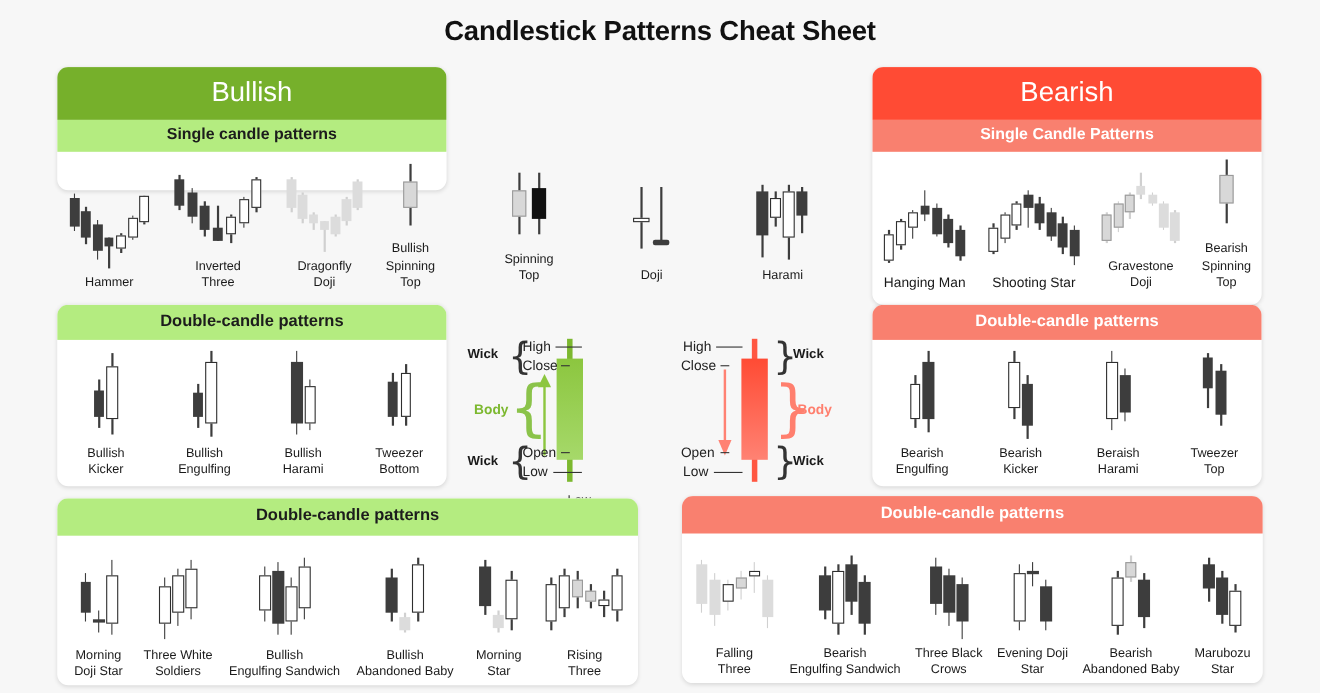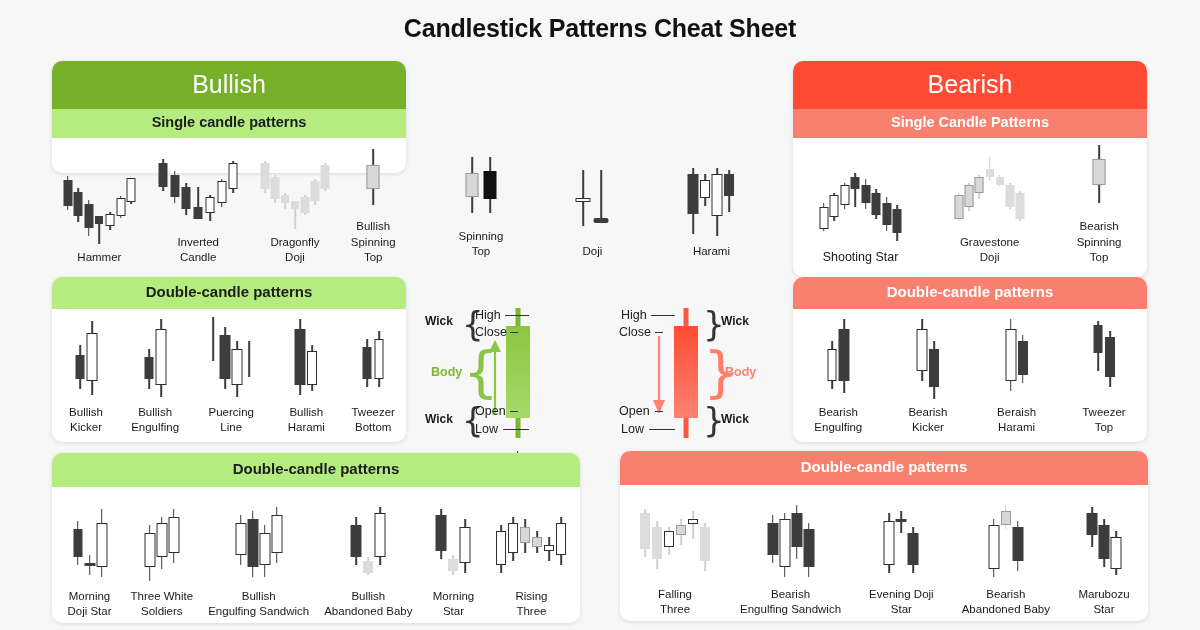--- a/index.html
+++ b/index.html
@@ -148,21 +148,21 @@
         <div class="cs" style="height:72px;">
             <i style="top:22px;height:28px;"></i>
             <b class="body-w" style="top:24px;width:9px;height:22px;"></b>
           </div>
         <div class="cs" style="height:72px;">
             <i style="top:4px;height:32px;"></i>
             <b class="body-w" style="top:6px;width:9px;height:26px;"></b>
           </div>
       </div>
       <div class="lbl">Inverted
-Candle</div>
+Three</div>
     </div>
 
     <div class="pat">
       <div class="glyph" style="height:72px; width:70px;">
         <div class="cs" style="height:72px;">
             <i class="wick-g" style="top:4px;height:32px;"></i>
             <b class="body-g" style="top:6px;width:9px;height:26px;"></b>
           </div>
         <div class="cs" style="height:72px;">
             <i class="wick-g" style="top:18px;height:28px;"></i>
@@ -235,40 +235,20 @@
           </div>
         <div class="cs" style="height:82px;">
             <i style="top:2px;height:78px;"></i>
             <b class="body-w" style="top:12px;width:11px;height:56px;"></b>
           </div>
       </div>
       <div class="lbl">Bullish
 Engulfing</div>
     </div>
 
-    <div class="pat">
-      <div class="glyph" style="height:82px; width:60px;">
-        <div class="cs" style="height:82px;">
-            <i style="top:0px;height:44px;"></i>
-          </div>
-        <div class="cs" style="height:82px;">
-            <i style="top:10px;height:62px;"></i>
-            <b class="body-d" style="top:18px;width:11px;height:44px;"></b>
-          </div>
-        <div class="cs" style="height:82px;">
-            <i style="top:24px;height:56px;"></i>
-            <b class="body-w" style="top:32px;width:11px;height:36px;"></b>
-          </div>
-        <div class="cs" style="height:82px;">
-            <i style="top:24px;height:36px;"></i>
-          </div>
-      </div>
-      <div class="lbl">Puercing
-Line</div>
-    </div>
 
     <div class="pat">
       <div class="glyph" style="height:82px; width:46px;">
         <div class="cs" style="height:82px;">
             <i style="top:2px;height:76px;"></i>
             <b class="body-d" style="top:12px;width:11px;height:56px;"></b>
           </div>
         <div class="cs" style="height:82px;">
             <i style="top:28px;height:46px;"></i>
             <b class="body-w" style="top:34px;width:10px;height:34px;"></b>
@@ -412,20 +392,53 @@
 
   <div class="stray-low" style="left:516px; top:449px;">Low</div>
 
   <div class="card" style="left:793px; top:61px; width:354px; height:216px;">
     <div class="hdr-main red">Bearish</div>
     <div class="hdr-sub red">Single Candle Patterns</div>
   </div>
 
   <div class="row" style="position:absolute; left:793px; top:146px; width:354px; height:120px;">
 
+    <div class="pat">
+      <div class="glyph" style="height:72px; width:76px;">
+        <div class="cs" style="height:72px;">
+            <i style="top:38px;height:30px;"></i>
+            <b class="body-w" style="top:42px;width:9px;height:24px;"></b>
+          </div>
+        <div class="cs" style="height:72px;">
+            <i style="top:28px;height:28px;"></i>
+            <b class="body-w" style="top:30px;width:9px;height:22px;"></b>
+          </div>
+        <div class="cs" style="height:72px;">
+            <i style="top:20px;height:26px;"></i>
+            <b class="body-w" style="top:22px;width:9px;height:14px;"></b>
+          </div>
+        <div class="cs" style="height:72px;">
+            <i style="top:2px;height:28px;"></i>
+            <b class="body-d" style="top:16px;width:8px;height:8px;"></b>
+          </div>
+        <div class="cs" style="height:72px;">
+            <i style="top:14px;height:30px;"></i>
+            <b class="body-d" style="top:18px;width:9px;height:24px;"></b>
+          </div>
+        <div class="cs" style="height:72px;">
+            <i style="top:24px;height:30px;"></i>
+            <b class="body-d" style="top:28px;width:9px;height:22px;"></b>
+          </div>
+        <div class="cs" style="height:72px;">
+            <i style="top:34px;height:32px;"></i>
+            <b class="body-d" style="top:38px;width:9px;height:24px;"></b>
+          </div>
+      </div>
+      <div class="lbl big">Hanging Man</div>
+    </div>
 
     <div class="pat">
       <div class="glyph" style="height:72px; width:84px;">
         <div class="cs" style="height:72px;">
             <i style="top:32px;height:28px;"></i>
             <b class="body-w" style="top:36px;width:9px;height:22px;"></b>
           </div>
         <div class="cs" style="height:72px;">
             <i style="top:22px;height:28px;"></i>
             <b class="body-w" style="top:24px;width:9px;height:22px;"></b>
@@ -764,20 +777,38 @@
           </div>
         <div class="cs" style="height:76px;">
             <i style="top:18px;height:54px;"></i>
             <b class="body-d" style="top:24px;width:11px;height:38px;"></b>
           </div>
       </div>
       <div class="lbl">Bearish
 Engulfing Sandwich</div>
     </div>
 
+    <div class="pat">
+      <div class="glyph" style="height:76px; width:58px;">
+        <div class="cs" style="height:76px;">
+            <i style="top:2px;height:52px;"></i>
+            <b class="body-d" style="top:10px;width:11px;height:34px;"></b>
+          </div>
+        <div class="cs" style="height:76px;">
+            <i style="top:12px;height:52px;"></i>
+            <b class="body-d" style="top:18px;width:11px;height:34px;"></b>
+          </div>
+        <div class="cs" style="height:76px;">
+            <i style="top:20px;height:56px;"></i>
+            <b class="body-d" style="top:26px;width:11px;height:34px;"></b>
+          </div>
+      </div>
+      <div class="lbl">Three Black
+Crows</div>
+    </div>
 
     <div class="pat">
       <div class="glyph" style="height:76px; width:52px;">
         <div class="cs" style="height:76px;">
             <i style="top:8px;height:60px;"></i>
             <b class="body-w" style="top:16px;width:11px;height:44px;"></b>
           </div>
         <div class="cs" style="height:76px;">
             <i style="top:6px;height:22px;"></i>
             <b class="body-d" style="top:14px;width:11px;height:3px;"></b>

